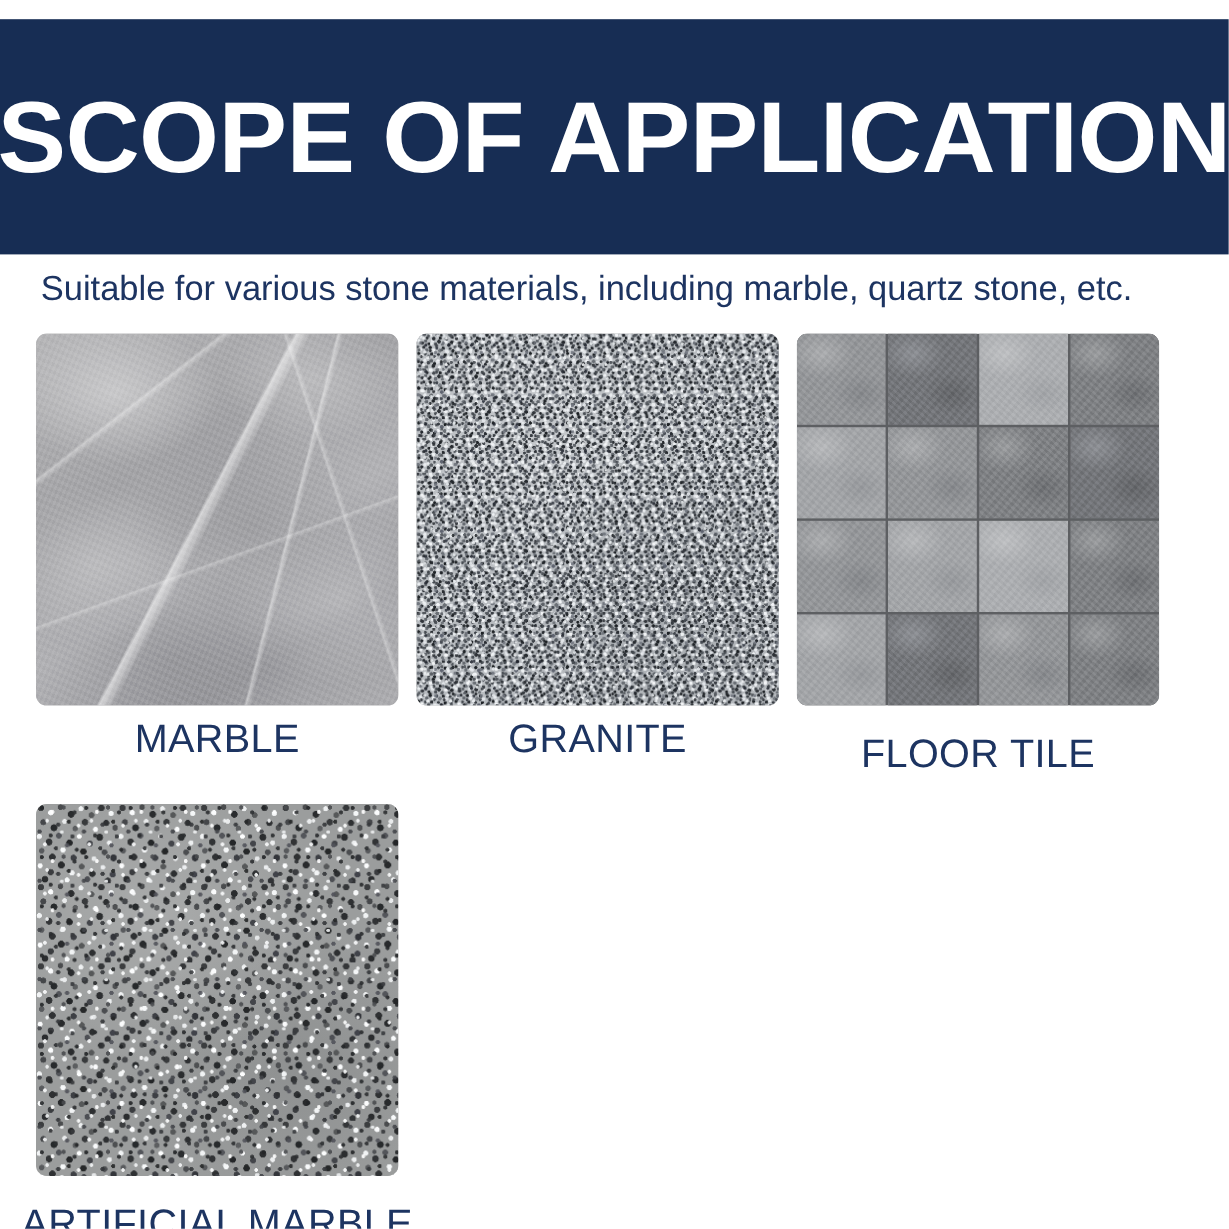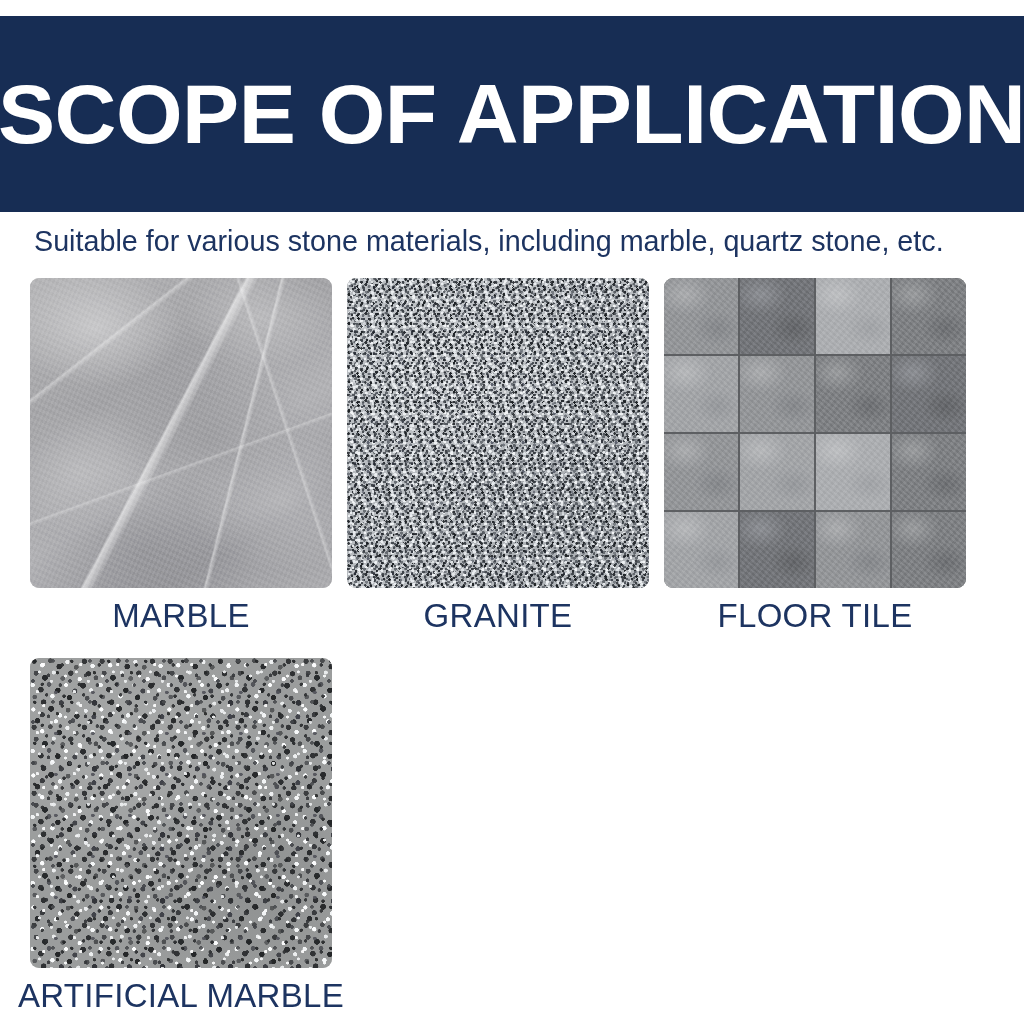--- a/index.html
+++ b/index.html
@@ -87,21 +87,21 @@
     display:flex;
     align-items:center;
     justify-content:center;
     color:#1d3461;
     font-family:"Liberation Sans Narrow","Liberation Sans", sans-serif;
     font-size:33px;
     font-weight:400;
     letter-spacing:0.3px;
     white-space:nowrap;
   }
-  .row2 .caption { font-size:33px; }
+  .row2 .caption { font-size:33px;margin-top:12px; }
 
   
   .tex-marble {
     background:
       
       linear-gradient(118deg, transparent 0 46%, rgba(255,255,255,.55) 46.6%, rgba(255,255,255,.18) 48.4%, transparent 49%),
       linear-gradient(104deg, transparent 0 66%, rgba(255,255,255,.42) 66.5%, transparent 67.6%),
       linear-gradient(142deg, transparent 0 22%, rgba(255,255,255,.34) 22.5%, transparent 23.6%),
       linear-gradient(72deg, transparent 0 76%, rgba(255,255,255,.30) 76.5%, transparent 77.5%),
       linear-gradient(160deg, transparent 0 58%, rgba(255,255,255,.26) 58.4%, transparent 59.3%),

